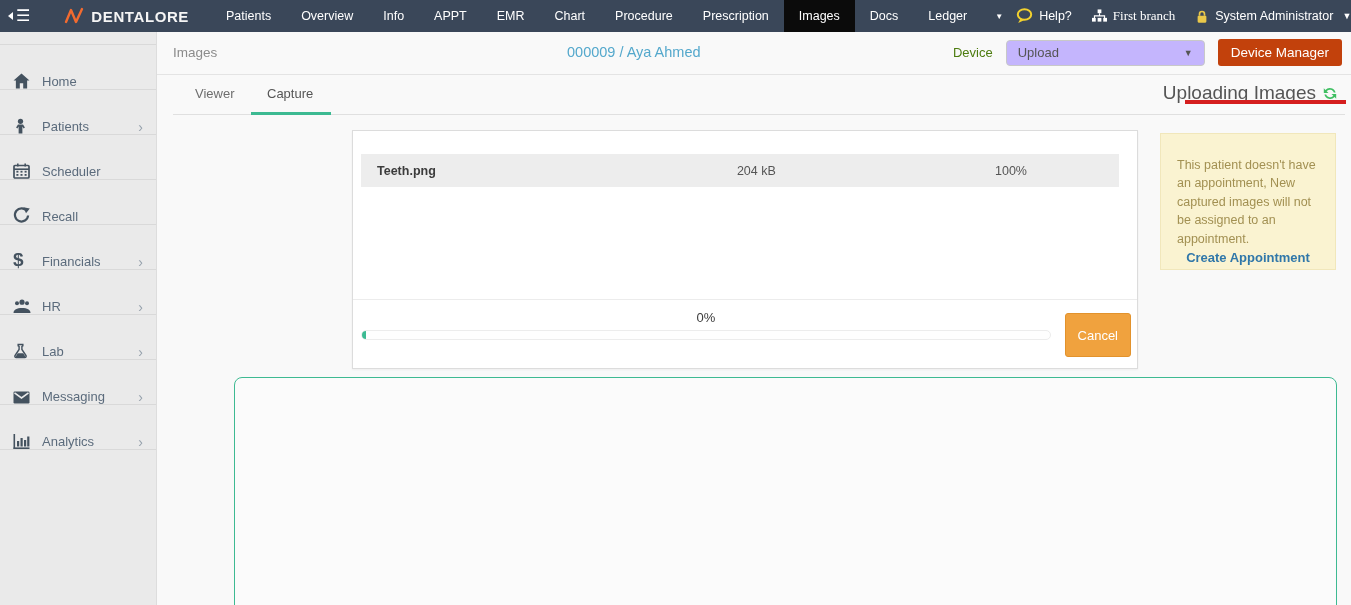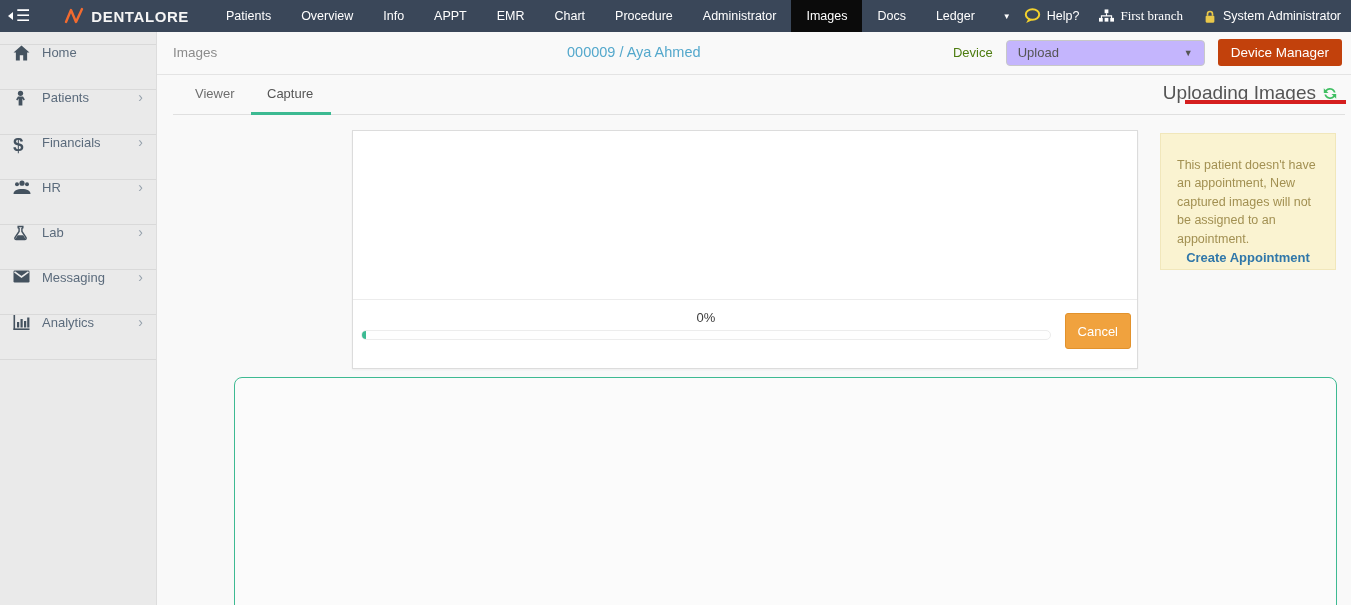--- a/index.html
+++ b/index.html
@@ -32,21 +32,21 @@
   .branch-label{ font-family:"Liberation Serif", serif; font-size:13px; }
   .user-caret{ font-size:9px; margin-left:3px; }
 
   
   .sidebar{
     position:absolute; top:32px; left:0; bottom:0; width:157px;
     background:#eaeaea; border-right:1px solid #dddddd; z-index:20;
   }
   .side-list{ margin-top:12px; border-top:1px solid #d9d9d9; }
   .side-item{
-    height:45px; display:flex; align-items:flex-start; padding:0 13px;
+    height:45px; display:flex; align-items:flex-end; padding:0 13px;
     border-bottom:1px solid #d9d9d9; color:#5b6b7c; font-size:13px; cursor:pointer;
   }
   .side-icon{ width:29px; color:#44525f; display:flex; align-items:center; flex:0 0 29px; }
   .dollar{ font-size:19px; font-weight:bold; line-height:1; }
   .side-chev{ margin-left:auto; color:#97a2ad; font-size:14px; line-height:1; }
 
   
   .content-header{
     position:absolute; left:157px; top:32px; right:0; height:43px;
     background:#f9f9f9; border-bottom:1px solid #e4e4e4; z-index:10;
@@ -92,21 +92,21 @@
   .file-size{ position:absolute; left:50%; transform:translateX(-8%); }
   .file-pct{ position:absolute; right:92px; }
   .panel-footer{ position:absolute; left:0; right:0; bottom:0; height:69px; border-top:1px solid #ececec; }
   .total-pct{ position:absolute; left:8px; top:10px; width:690px; text-align:center; color:#3c3c3c; font-size:13px; }
   .progress-track{
     position:absolute; left:8px; top:30px; width:690px; height:10px;
     background:#fefefe; border:1px solid #ececec; border-radius:6px; overflow:hidden;
   }
   .progress-fill{ width:4px; height:100%; background:#3cba92; }
   .cancel-btn{
-    position:absolute; right:6px; top:13px; height:36px; padding:0 12px;
+    position:absolute; right:6px; top:13px; height:44px; padding:0 12px;
     background:#f0a23e; border:1px solid #e2922c; border-radius:3px; color:#fff;
     font-family:"Liberation Sans", sans-serif; font-size:13px; cursor:pointer;
   }
 
   
   .notice-box{
     position:absolute; left:1160px; top:133px; width:176px; height:137px;
     background:#faf3d1; border:1px solid #f1e7bb; padding:22px 16px 0 16px;
     color:#a29052; font-size:12.5px; line-height:1.47; z-index:5;
   }
@@ -136,21 +136,21 @@
     <span class="brand-text">DENTALORE</span>
   </div>
   <div class="nav">
     <span class="nav-item">Patients</span>
     <span class="nav-item">Overview</span>
     <span class="nav-item">Info</span>
     <span class="nav-item">APPT</span>
     <span class="nav-item">EMR</span>
     <span class="nav-item">Chart</span>
     <span class="nav-item">Procedure</span>
-    <span class="nav-item">Administrator</span>
+    <span class="nav-item">Prescription</span>
     <span class="nav-item active">Images</span>
     <span class="nav-item">Docs</span>
     <span class="nav-item">Ledger</span>
     <span class="nav-caret">▼</span>
   </div>
   <div class="top-right">
     <span class="grp">
       <svg width="17" height="16" viewBox="0 0 17 16">
         <ellipse cx="8.5" cy="6.5" rx="6.7" ry="5.2" fill="none" stroke="#f2d12e" stroke-width="2"></ellipse>
         <path d="M4.5 10.5 L2.2 15 L8 12.2 Z" fill="#f2d12e"></path>
@@ -198,21 +198,49 @@
       <span class="side-icon">
         <svg width="15" height="16" viewBox="0 0 16 16" fill="currentColor">
             <circle cx="8" cy="3" r="2.8"></circle>
             <path d="M5.3 6.5h5.4l2 3.2-1.4.9-1.3-2v7.4H6V8.6l-1.3 2-1.4-.9z"></path>
           </svg>
       </span>
       <span>Patients</span>
       <span class="side-chev">›</span>
     </div>
 
-
+    <div class="side-item">
+      <span class="side-icon">
+        <svg width="17" height="16" viewBox="0 0 17 16">
+          <rect x="1" y="2.5" width="15" height="12.5" rx="1" fill="none" stroke="currentColor" stroke-width="1.7"></rect>
+          <line x1="1" y1="6.2" x2="16" y2="6.2" stroke="currentColor" stroke-width="1.6"></line>
+          <line x1="4.8" y1="0.5" x2="4.8" y2="3.5" stroke="currentColor" stroke-width="1.6"></line>
+          <line x1="12.2" y1="0.5" x2="12.2" y2="3.5" stroke="currentColor" stroke-width="1.6"></line>
+          <g fill="currentColor">
+            <rect x="3.4" y="7.8" width="2" height="1.8"></rect>
+              <rect x="7.5" y="7.8" width="2" height="1.8"></rect>
+              <rect x="11.6" y="7.8" width="2" height="1.8"></rect>
+            <rect x="3.4" y="11" width="2" height="1.8"></rect>
+              <rect x="7.5" y="11" width="2" height="1.8"></rect>
+              <rect x="11.6" y="11" width="2" height="1.8"></rect>
+          </g>
+        </svg>
+      </span>
+      <span>Scheduler</span>
+    </div>
+
+    <div class="side-item">
+      <span class="side-icon">
+        <svg width="17" height="17" viewBox="0 0 17 17">
+          <path d="M14 4.2 A 6.6 6.6 0 1 0 15.1 8.5" fill="none" stroke="currentColor" stroke-width="2.2"></path>
+          <polygon points="10.5,0.2 16.8,1.5 13,6.2" fill="currentColor"></polygon>
+        </svg>
+      </span>
+      <span>Recall</span>
+    </div>
 
     <div class="side-item">
       <span class="side-icon">
           <span class="dollar">$</span>
         </span>
       <span>Financials</span>
       <span class="side-chev">›</span>
     </div>
 
     <div class="side-item">
@@ -293,20 +321,25 @@
   <svg width="16" height="15" viewBox="0 0 16 15">
     <g fill="#3fbf62">
       <path d="M13.6 6.6 A 6 6 0 0 0 3.4 3.9 L1.8 2.3 V 7 H 6.5 L 4.7 5.2 A 4.2 4.2 0 0 1 11.8 6.6 Z"></path>
       <path d="M2.4 8.4 A 6 6 0 0 0 12.6 11.1 L14.2 12.7 V 8 H 9.5 L 11.3 9.8 A 4.2 4.2 0 0 1 4.2 8.4 Z"></path>
     </g>
   </svg>
 </div>
 <div class="red-underline"></div>
 
 <div class="upload-panel">
+  <div class="file-row">
+    <span class="file-name">Teeth.png</span>
+    <span class="file-size">204 kB</span>
+    <span class="file-pct">100%</span>
+  </div>
   <div class="panel-footer">
     <span class="total-pct">0%</span>
     <div class="progress-track">
       <div class="progress-fill"></div>
     </div>
     <button class="cancel-btn">Cancel</button>
   </div>
 </div>
 
 <div class="notice-box">

